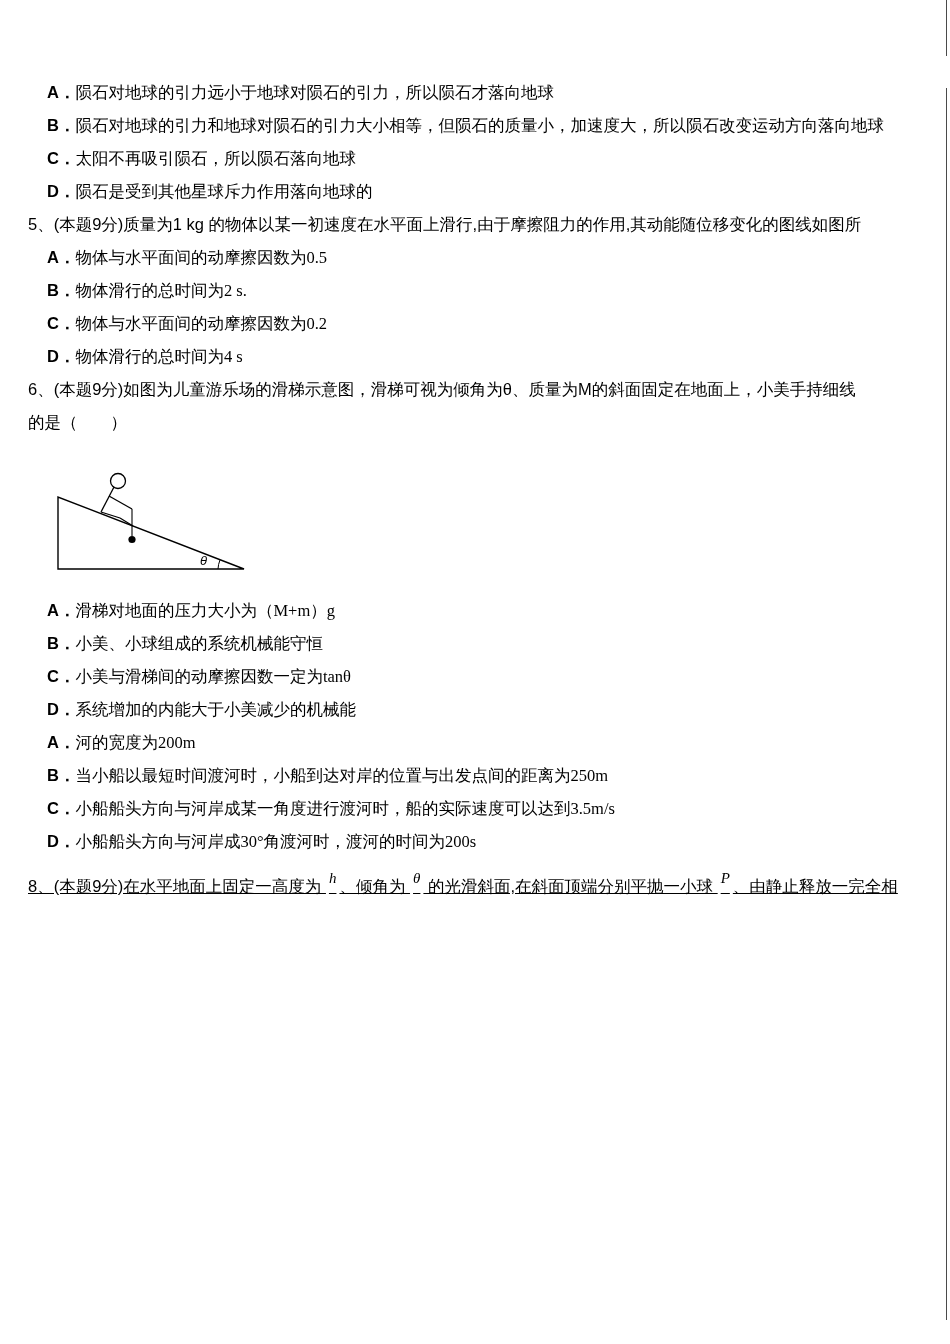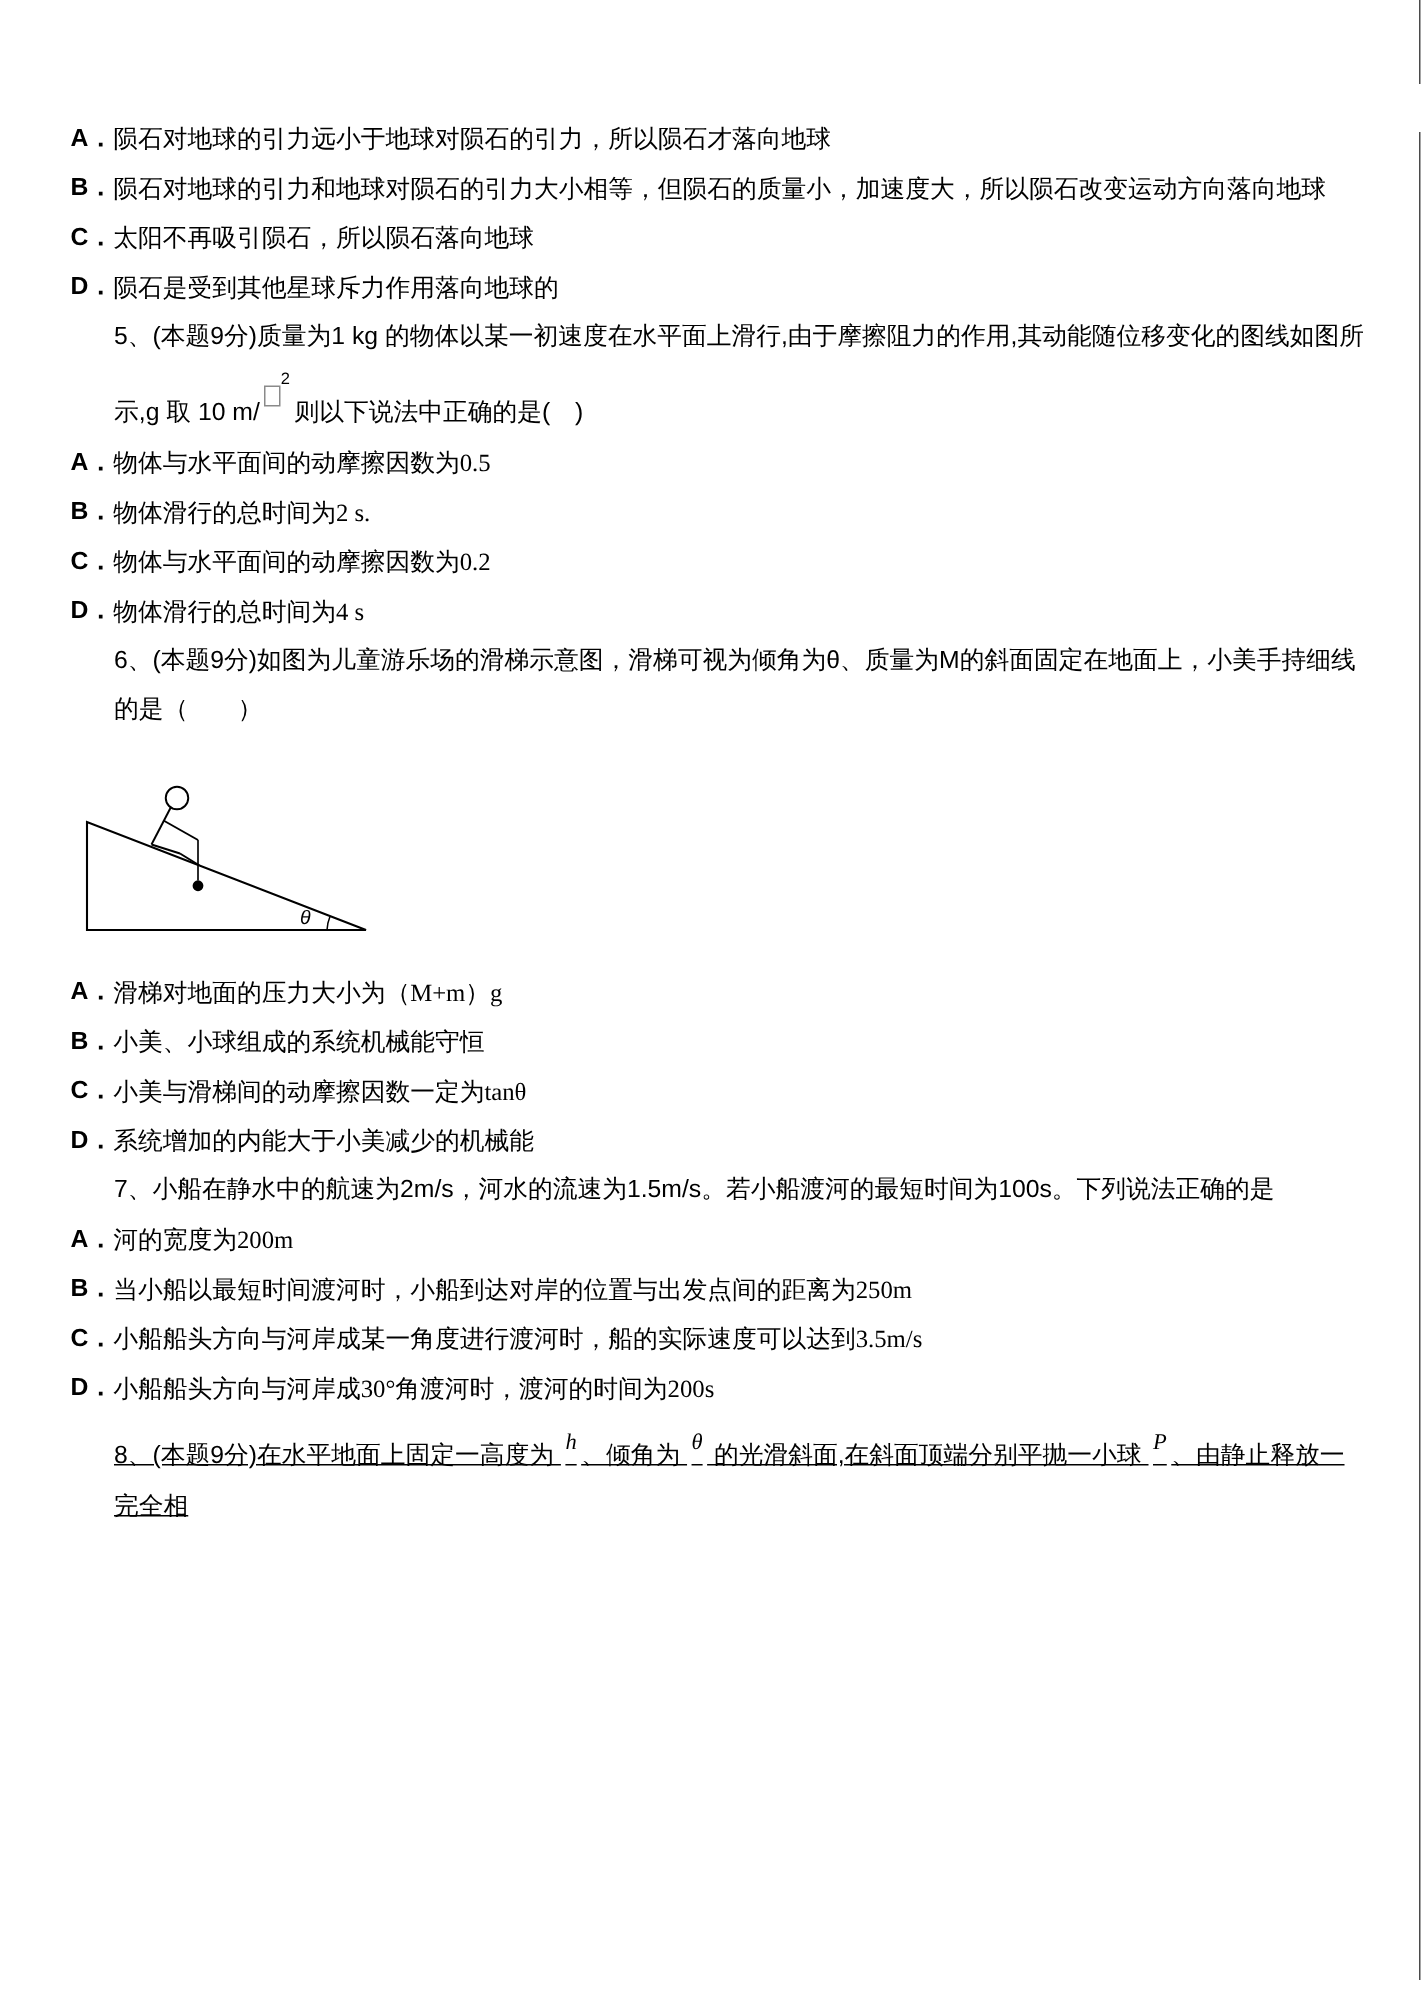--- a/index.html
+++ b/index.html
@@ -9,21 +9,21 @@
     color:#000;
   }
   .page{position:absolute;inset:0;background:#fff;}
   .right-border{position:absolute;right:3px;width:1px;background:#4a4a4a;}
   .right-border.seg1{top:0;height:56px;}
   .right-border.seg2{top:88px;height:1232px;}
   .content{padding:76px 40px 0 28px;font-size:16.5px;line-height:33px;}
   .opt{padding-left:19px;display:flex;}
   .opt .lbl{font-weight:700;flex:none;white-space:pre;}
   .opt .txt{flex:1;font-family:Liberation Serif, serif;}
-  .stem{white-space:pre-wrap;margin-left:48px;}
+  .stem{white-space:pre-wrap;}
   .formula-line{margin-top:18px;}
   .ph{position:relative;top:-12px;display:inline-block;margin:0 3px;line-height:0;}
   .ph .ph-box{display:inline-block;width:9px;height:12px;border:1px solid #8a8a8a;vertical-align:middle;}
   .ph .ph-sup{font-size:11px;position:relative;top:-6px;}
   .sym{position:relative;top:-9px;font-style:italic;font-family:"Liberation Serif","DejaVu Serif",serif;font-size:15px;margin:0 3px;}
   .q8{margin-top:12px;text-decoration:underline;}
   .graph-wrap{margin:16px 0 10px 22px;}
   .fig-wrap{margin:18px 0 12px 16px;}
   svg{display:block;}
   svg text{font-family:"Liberation Sans","DejaVu Sans",sans-serif;}
@@ -50,21 +50,20 @@
           <span class="lbl">C．</span>
           <span class="txt">太阳不再吸引陨石，所以陨石落向地球</span>
         </div>
       <div class="opt">
           <span class="lbl">D．</span>
           <span class="txt">陨石是受到其他星球斥力作用落向地球的</span>
         </div>
     </div>
 
     <div class="stem">5、(本题9分)质量为1 kg 的物体以某一初速度在水平面上滑行,由于摩擦阻力的作用,其动能随位移变化的图线如图所</div>
-    <div class="stem formula-line"><span>示,g 取 10 m/</span><span class="ph"><span class="ph-box"></span><sup class="ph-sup">2</sup></span><span>则以下说法中正确的是(　)</span></div>
 
 
     <div class="options">
       <div class="opt">
           <span class="lbl">A．</span>
           <span class="txt">物体与水平面间的动摩擦因数为0.5</span>
         </div>
       <div class="opt">
           <span class="lbl">B．</span>
           <span class="txt">物体滑行的总时间为2 s.</span>
@@ -113,21 +112,20 @@
       <div class="opt">
           <span class="lbl">C．</span>
           <span class="txt">小美与滑梯间的动摩擦因数一定为tanθ</span>
         </div>
       <div class="opt">
           <span class="lbl">D．</span>
           <span class="txt">系统增加的内能大于小美减少的机械能</span>
         </div>
     </div>
 
-    <div class="stem">7、小船在静水中的航速为2m/s，河水的流速为1.5m/s。若小船渡河的最短时间为100s。下列说法正确的是</div>
     <div class="options">
       <div class="opt">
           <span class="lbl">A．</span>
           <span class="txt">河的宽度为200m</span>
         </div>
       <div class="opt">
           <span class="lbl">B．</span>
           <span class="txt">当小船以最短时间渡河时，小船到达对岸的位置与出发点间的距离为250m</span>
         </div>
       <div class="opt">

